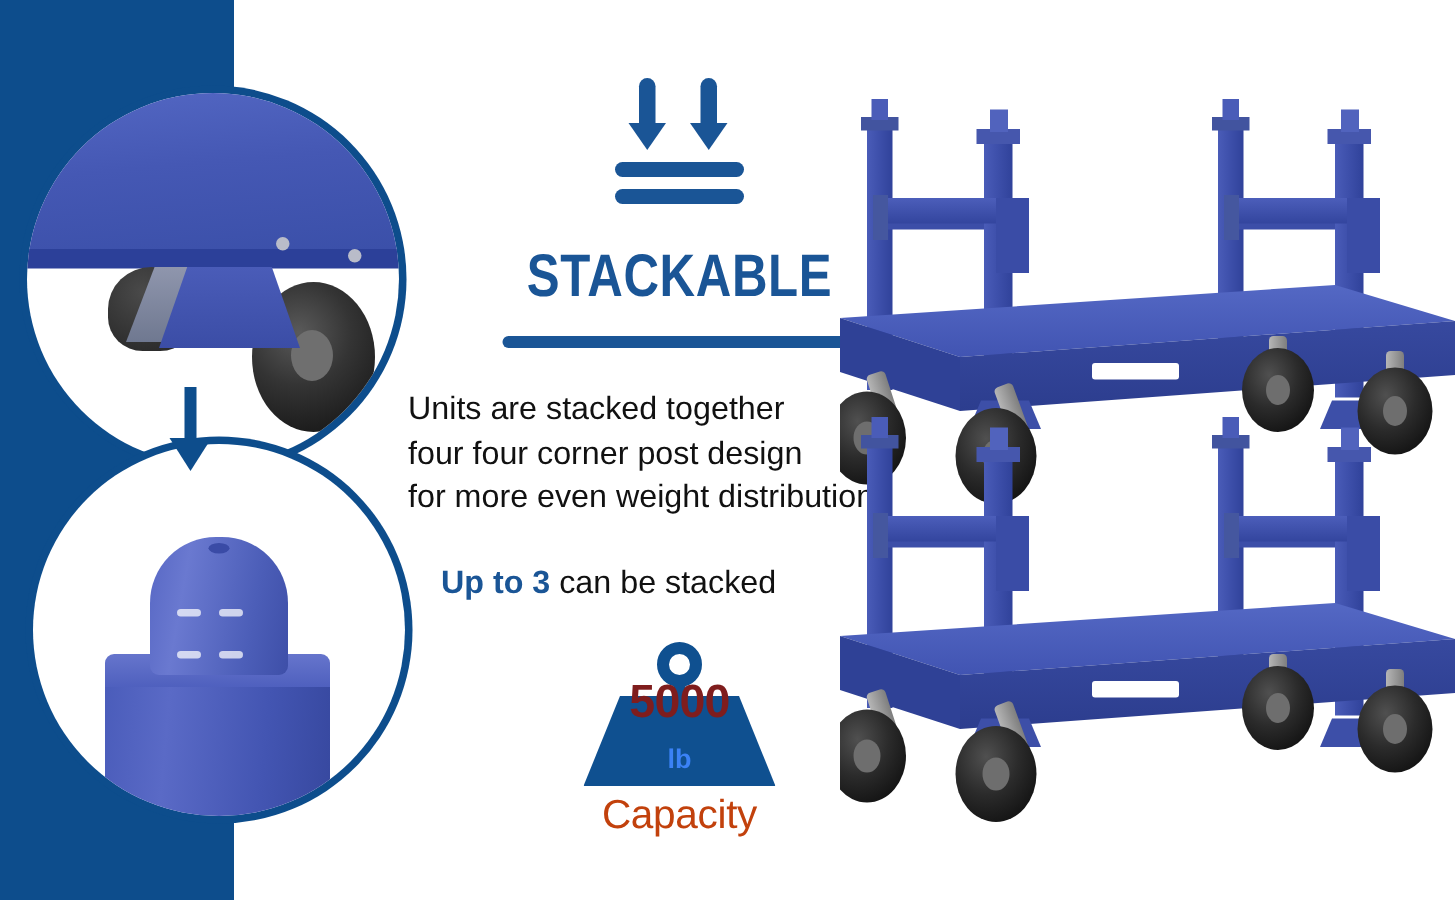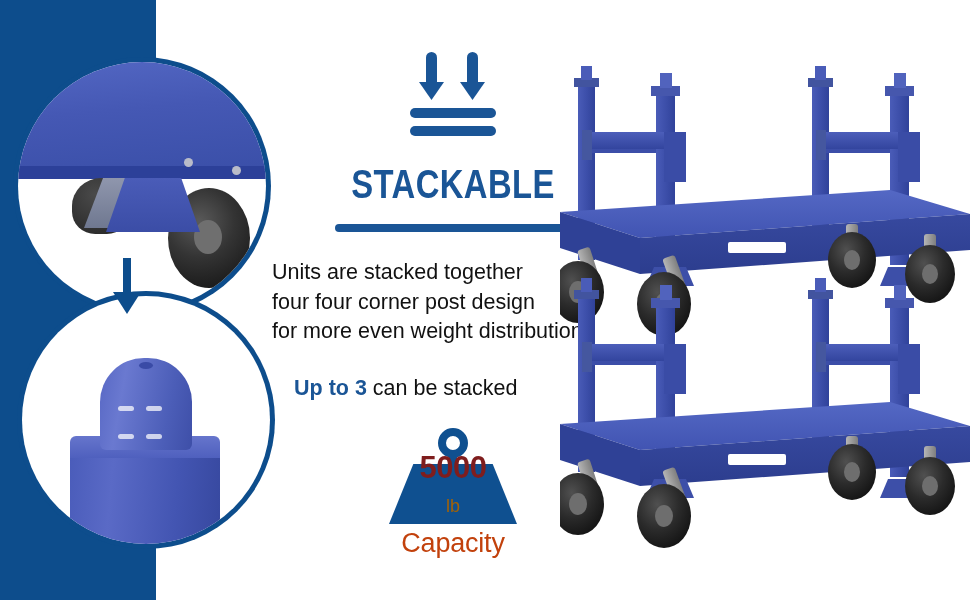--- a/index.html
+++ b/index.html
@@ -201,23 +201,23 @@
     position: absolute; left: 0; top: 22px; width: 128px;
     text-align: center;
     color: #7f1d1d;
     font-size: 31px;
     font-weight: bold;
     letter-spacing: -0.5px;
   }
   .cap-lb {
     position: absolute; left: 0; top: 68px; width: 128px;
     text-align: center;
-    color: #a16207;
+    color: #3b82f6;
     font-size: 18px;
-    font-weight: normal;
+    font-weight: bold;
   }
   .cap-label {
     margin-top: 4px;
     font-size: 27px;
     color: #c2410c;
     letter-spacing: -0.2px;
   }
 
   
   .product {

